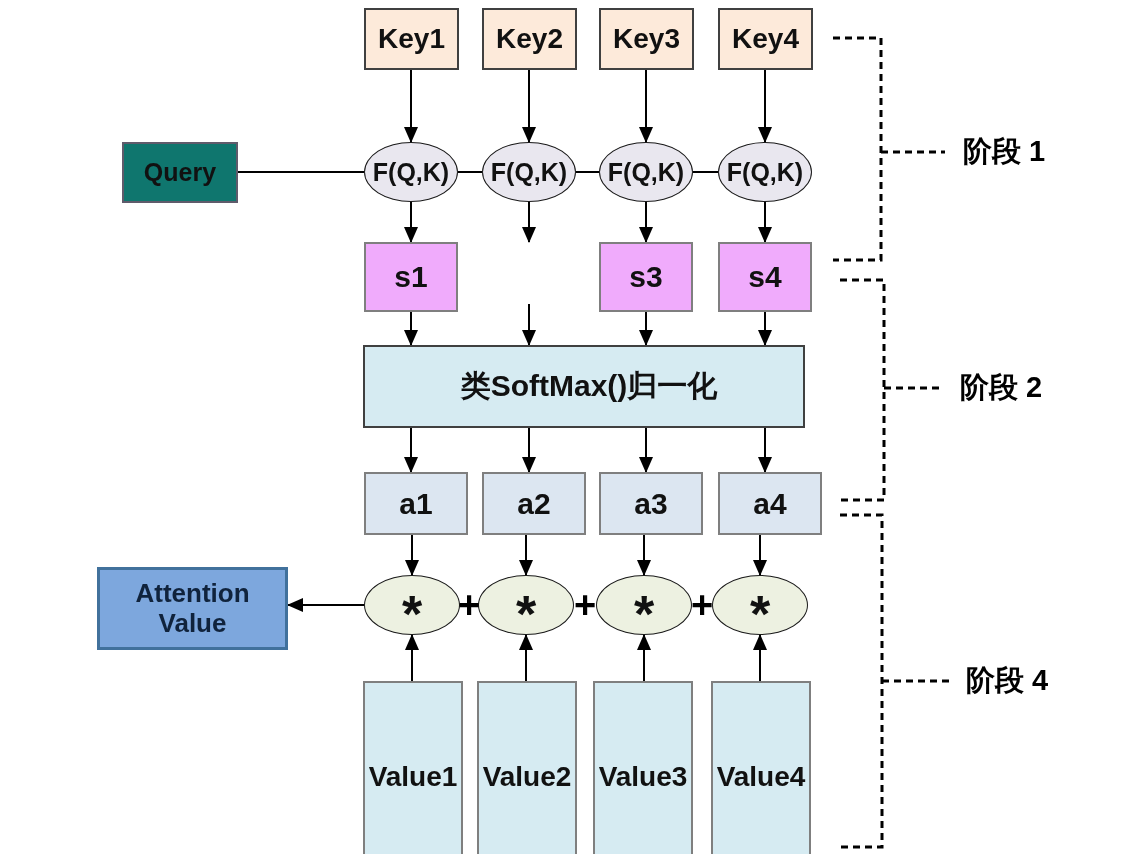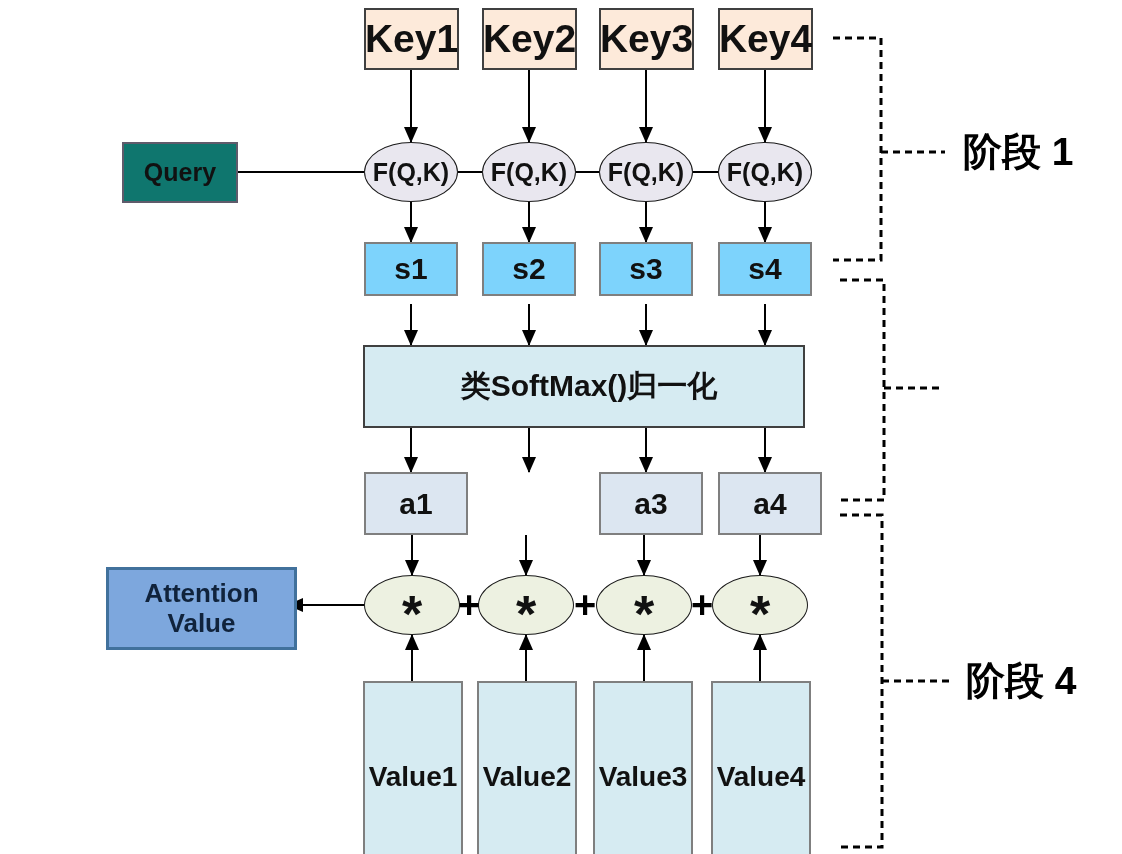--- a/index.html
+++ b/index.html
@@ -10,32 +10,32 @@
     font-family:"Liberation Sans","DejaVu Sans",sans-serif;
     overflow:hidden;
   }
   svg.layer{position:absolute;left:0;top:0;}
   .box{
     position:absolute;
     display:flex;align-items:center;justify-content:center;
     box-sizing:border-box;
     font-weight:bold;color:#111111;text-align:center;
   }
-  .key{width:95px;height:62px;top:8px;background:#fdeada;border:2px solid #404040;font-size:39px;}
+  .key{width:95px;height:62px;top:8px;background:#fdeada;border:2px solid #404040;font-size:28px;}
   .query{left:122px;top:142px;width:116px;height:61px;background:#0f766e;border:2px solid #5f5b6b;font-size:25px;}
   .fqk{width:94px;height:60px;top:142px;background:#e9e7ef;border:1.5px solid #1a1a1a;border-radius:50%;font-size:25px;}
-  .score{width:94px;height:54px;top:242px;background:#7dd3fc;border:2px solid #7f7f7f;font-size:30px;}
+  .score{width:94px;height:70px;top:242px;background:#f0abfc;border:2px solid #7f7f7f;font-size:30px;}
   .softmax{left:363px;top:345px;width:442px;height:83px;background:#d6ebf2;border:2px solid #404040;font-size:30px;padding-left:10px;}
   .weight{width:104px;height:63px;top:472px;background:#dce6f1;border:2px solid #7f7f7f;font-size:30px;}
   .star{width:96px;height:60px;top:575px;background:#edf1e1;border:1.5px solid #1a1a1a;border-radius:50%;}
   .star-glyph{font-size:52px;font-weight:bold;line-height:1;transform:translateY(18%);}
   .plus{position:absolute;top:585px;width:30px;height:40px;display:flex;align-items:center;justify-content:center;font-size:38px;font-weight:bold;color:#000;}
-  .attention{left:106px;top:567px;width:191px;height:83px;background:#7da7dd;border:3px solid #41719c;font-size:26px;color:#10233c;line-height:1.15;padding:0 6px;}
+  .attention{left:97px;top:567px;width:191px;height:83px;background:#7da7dd;border:3px solid #41719c;font-size:26px;color:#10233c;line-height:1.15;padding:0 6px;}
   .value{width:100px;height:191px;top:681px;background:#d6ebf2;border:2px solid #7f7f7f;font-size:28px;}
-  .stage-label{position:absolute;width:120px;height:36px;display:flex;align-items:center;font-size:39px;font-weight:bold;color:#000;}
+  .stage-label{position:absolute;width:120px;height:36px;display:flex;align-items:center;font-size:29px;font-weight:bold;color:#000;}
 </style>
 </head>
 <body>
 
 <div class="canvas">
 
   <svg class="layer" width="1122" height="854" viewBox="0 0 1122 854">
     <defs>
       <marker id="ah" markerUnits="userSpaceOnUse" markerWidth="16" markerHeight="14" refX="15" refY="7" orient="auto">
         <path d="M0,0 L16,7 L0,14 z" fill="#000"></path>
@@ -95,27 +95,27 @@
   <div class="box key" style="left:718px">Key4</div>
 
   <div class="box query">Query</div>
 
   <div class="box fqk" style="left:364px">F(Q,K)</div>
   <div class="box fqk" style="left:482px">F(Q,K)</div>
   <div class="box fqk" style="left:599px">F(Q,K)</div>
   <div class="box fqk" style="left:718px">F(Q,K)</div>
 
   <div class="box score" style="left:364px">s1</div>
-  <div class="box score" style="left:482px">s2</div>
   <div class="box score" style="left:599px">s3</div>
   <div class="box score" style="left:718px">s4</div>
 
   <div class="box softmax">类SoftMax()归一化</div>
 
   <div class="box weight" style="left:364px">a1</div>
+  <div class="box weight" style="left:482px">a2</div>
   <div class="box weight" style="left:599px">a3</div>
   <div class="box weight" style="left:718px">a4</div>
 
   <div class="box star" style="left:364px">
       <span class="star-glyph">*</span>
     </div>
   <div class="box star" style="left:478px">
       <span class="star-glyph">*</span>
     </div>
   <div class="box star" style="left:596px">
@@ -130,15 +130,16 @@
   <div class="plus" style="left:687px">+</div>
 
   <div class="box attention">Attention Value</div>
 
   <div class="box value" style="left:363px">Value1</div>
   <div class="box value" style="left:477px">Value2</div>
   <div class="box value" style="left:593px">Value3</div>
   <div class="box value" style="left:711px">Value4</div>
 
   <div class="stage-label" style="left:963px;top:134px">阶段 1</div>
+  <div class="stage-label" style="left:960px;top:370px">阶段 2</div>
   <div class="stage-label" style="left:966px;top:663px">阶段 4</div>
 
 </div>
 
 </body></html>

